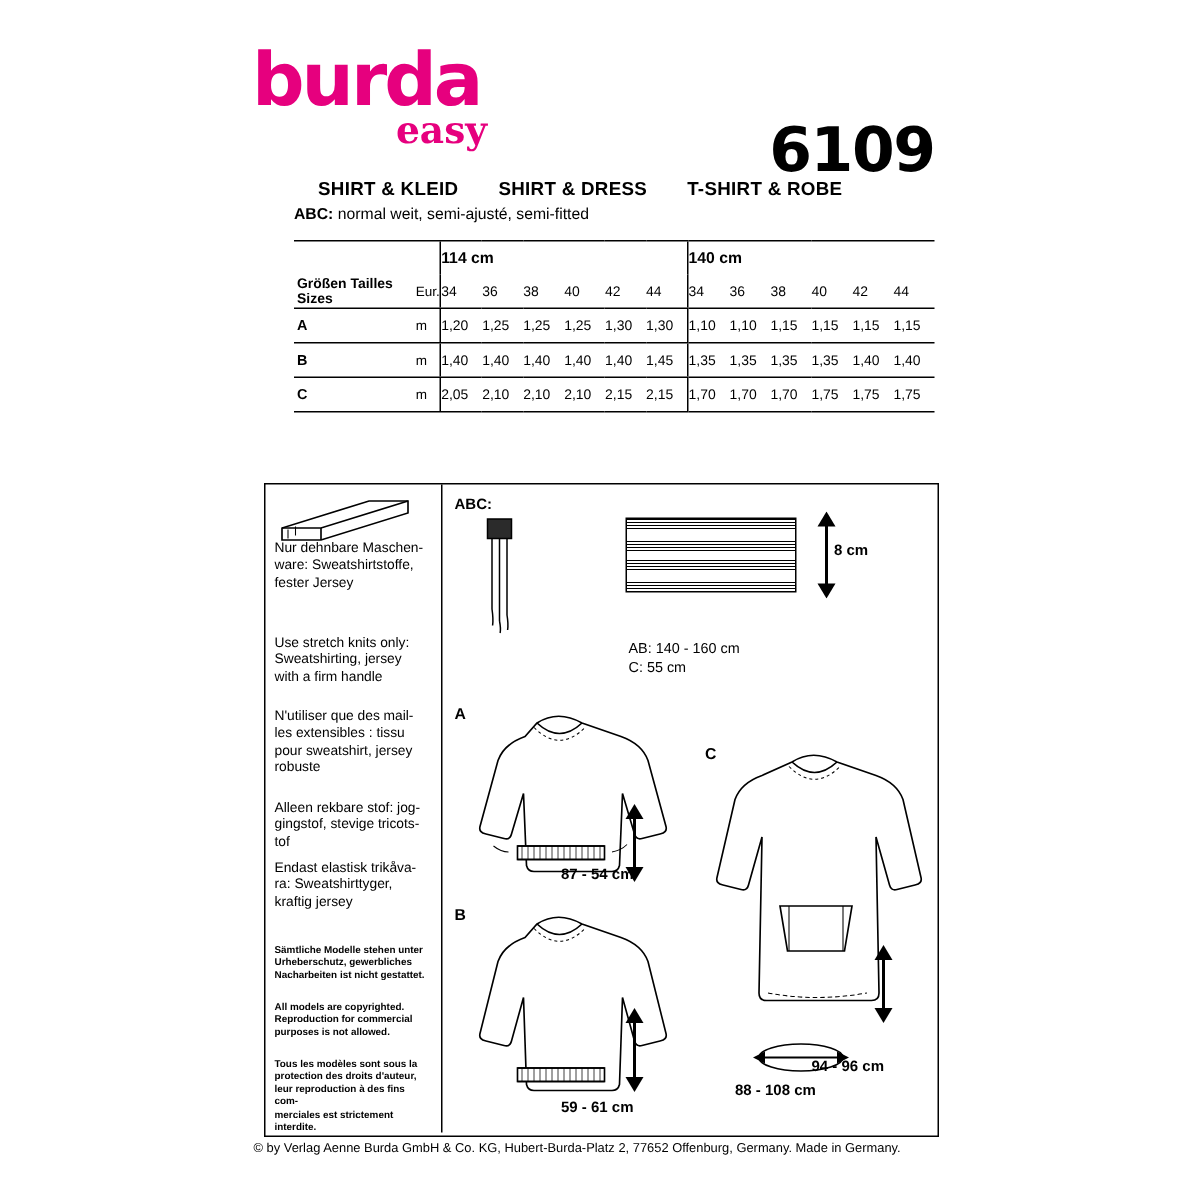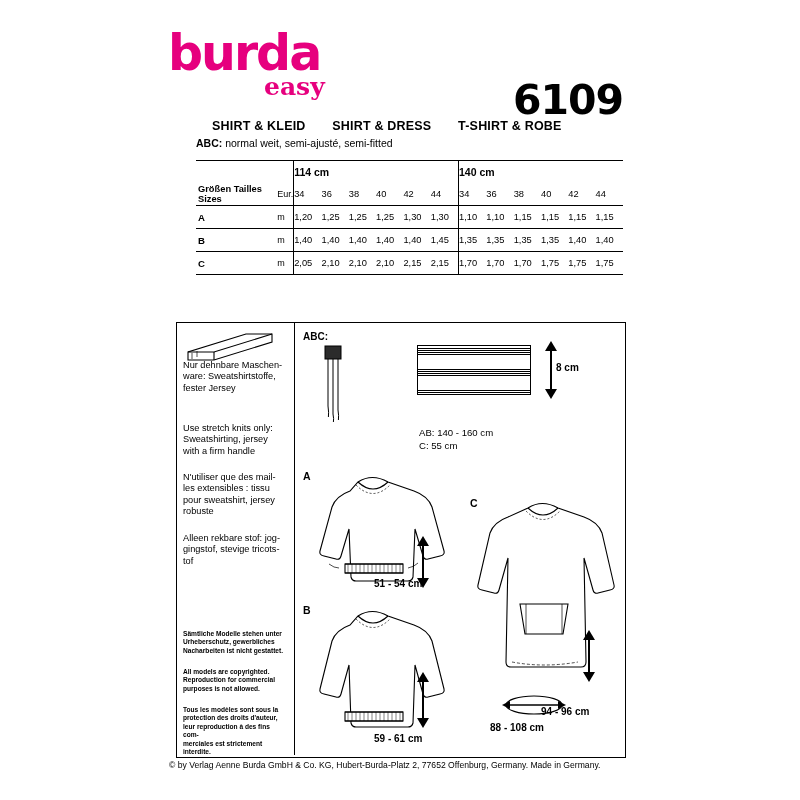--- a/index.html
+++ b/index.html
@@ -237,20 +237,21 @@
       <path d="M4 22 L30 22 L88 4" fill="none" stroke="#000" stroke-width="1.1"></path>
       <path d="M30 22 L30 30" fill="none" stroke="#000" stroke-width="1.1"></path>
       <path d="M8 29 L8 23 M13 27 L13 21" fill="none" stroke="#000" stroke-width="0.7"></path>
     </svg>
   </div>
 
   <div class="info-txt" style="top:360px">Nur dehnbare Maschen-<br>ware: Sweatshirtstoffe,<br>fester Jersey</div>
   <div class="info-txt" style="top:423px">Use stretch knits only:<br>Sweatshirting, jersey<br>with a firm handle</div>
   <div class="info-txt" style="top:472px">N'utiliser que des mail-<br>les extensibles : tissu<br>pour sweatshirt, jersey<br>robuste</div>
   <div class="info-txt" style="top:533px">Alleen rekbare stof: jog-<br>gingstof, stevige tricots-<br>tof</div>
+  <div class="info-txt" style="top:573px">Endast elastisk trikåva-<br>ra: Sweatshirttyger,<br>kraftig jersey</div>
 
   <div class="info-small" style="top:630px">Sämtliche Modelle stehen unter<br>Urheberschutz, gewerbliches<br>Nacharbeiten ist nicht gestattet.</div>
   <div class="info-small" style="top:668px">All models are copyrighted.<br>Reproduction for commercial<br>purposes is not allowed.</div>
   <div class="info-small" style="top:706px">Tous les modèles sont sous la<br>protection des droits d'auteur,<br>leur reproduction à des fins com-<br>merciales est strictement interdite.</div>
 
   <div class="abc-label">ABC:</div>
   <div class="needles">
     <svg width="34" height="80" viewBox="0 0 34 80">
       <rect x="5" y="2" width="16" height="13" fill="#2b2b2b" stroke="#000" stroke-width="1"></rect>
       <path d="M8 15 L8 62 M13 15 L13 70 M18 15 L18 66" stroke="#000" stroke-width="1" fill="none"></path>
@@ -290,21 +291,21 @@
       </g>
     </svg>
   </div>
   <div class="arrow-v" style="left:412px;top:536px;">
     <svg width="22" height="52" viewBox="0 0 22 52">
       <path d="M11 4 L11 48" stroke="#000" stroke-width="2" fill="none"></path>
       <path d="M11 0 L5 10 L17 10 Z" fill="#000"></path>
       <path d="M11 52 L5 42 L17 42 Z" fill="#000"></path>
     </svg>
   </div>
-  <div class="dimtext" style="left:374px;top:578px;">51 - 54 cm</div>
+  <div class="dimtext" style="left:374px;top:578px;">87 - 54 cm</div>
 
   <div class="gl" style="left:303px;top:604px;">B</div>
   <div style="position:absolute;left:300px;top:602px;">
     <svg width="150" height="132" viewBox="0 0 150 132">
       <g fill="#ffffff" stroke="#000" stroke-width="1.1">
         <path d="M58 14 q14 -9 30 0 l26 9 q14 5 18 16 l12 48 q1 4 -4 5 l-12 3 q-4 1 -5 -3 l-8 -29 l-2 58 q-1 4 -5 4 l-52 0 q-4 0 -5 -4 l-2 -58 l-8 29 q-1 4 -5 3 l-12 -3 q-5 -1 -4 -5 l12 -48 q4 -11 18 -16 z"></path>
         <path d="M58 14 q15 14 30 0" fill="none"></path>
         <path d="M56 17 q17 17 34 0" fill="none" stroke-dasharray="2,2" stroke-width="0.7"></path>
         <rect x="45" y="110" width="58" height="9" fill="#ffffff"></rect>
         <path d="M45 110 l58 0 M45 119 l58 0"></path>

